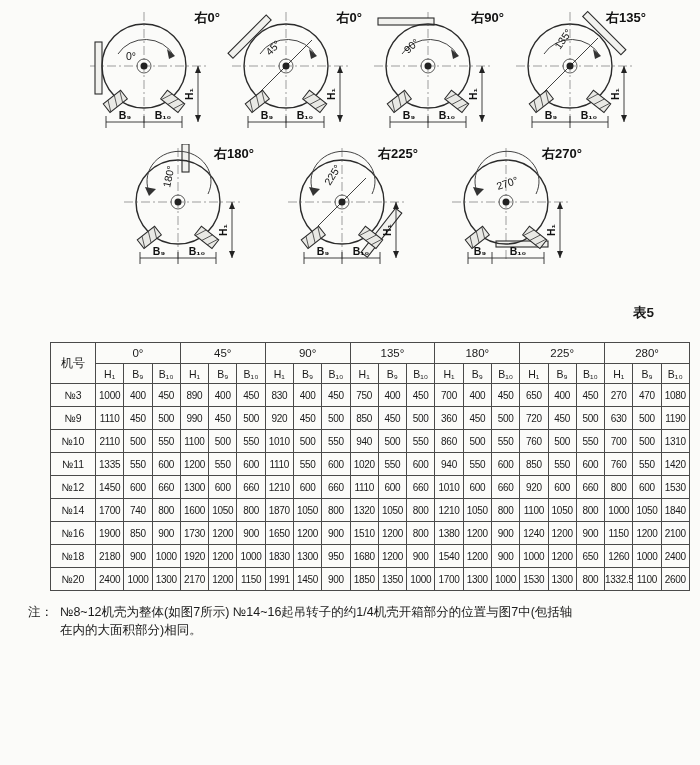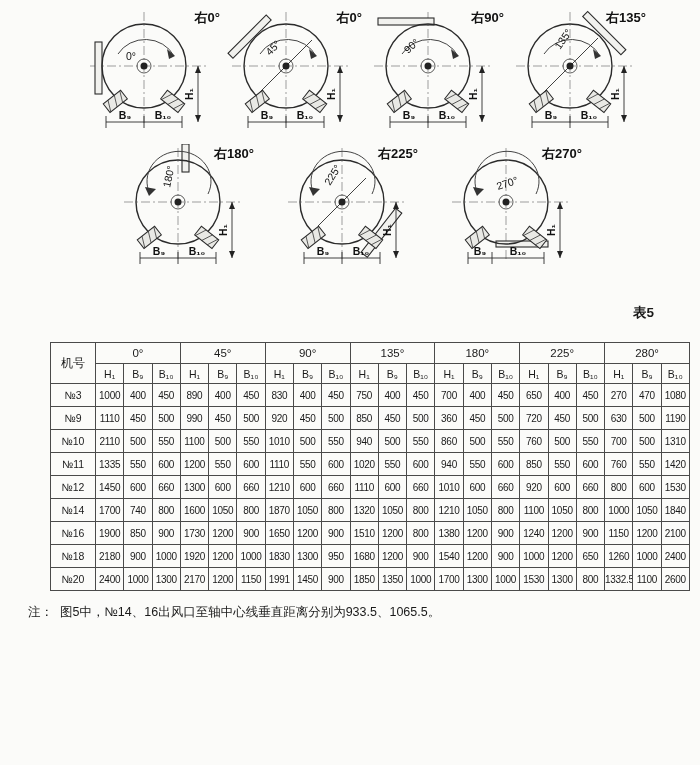--- a/index.html
+++ b/index.html
@@ -628,17 +628,18 @@
           <td>1332.5</td>
           <td>1100</td>
           <td>2600</td>
         </tr>
       </tbody>
     </table>
 
   <div class="notes">
     <div class="notes-label">注：</div>
     <div class="notes-lines" id="notes-lines">
-        <div>图5中，№14、16出风口至轴中心线垂直距离分别为933.5、1065.5。</div>
+        <div>№8~12机壳为整体(如图7所示) №14~16起吊转子的约1/4机壳开箱部分的位置与图7中(包括轴</div>
+        <div>在内的大面积部分)相同。</div>
       </div>
   </div>
 
 </div>
 
 </body></html>

